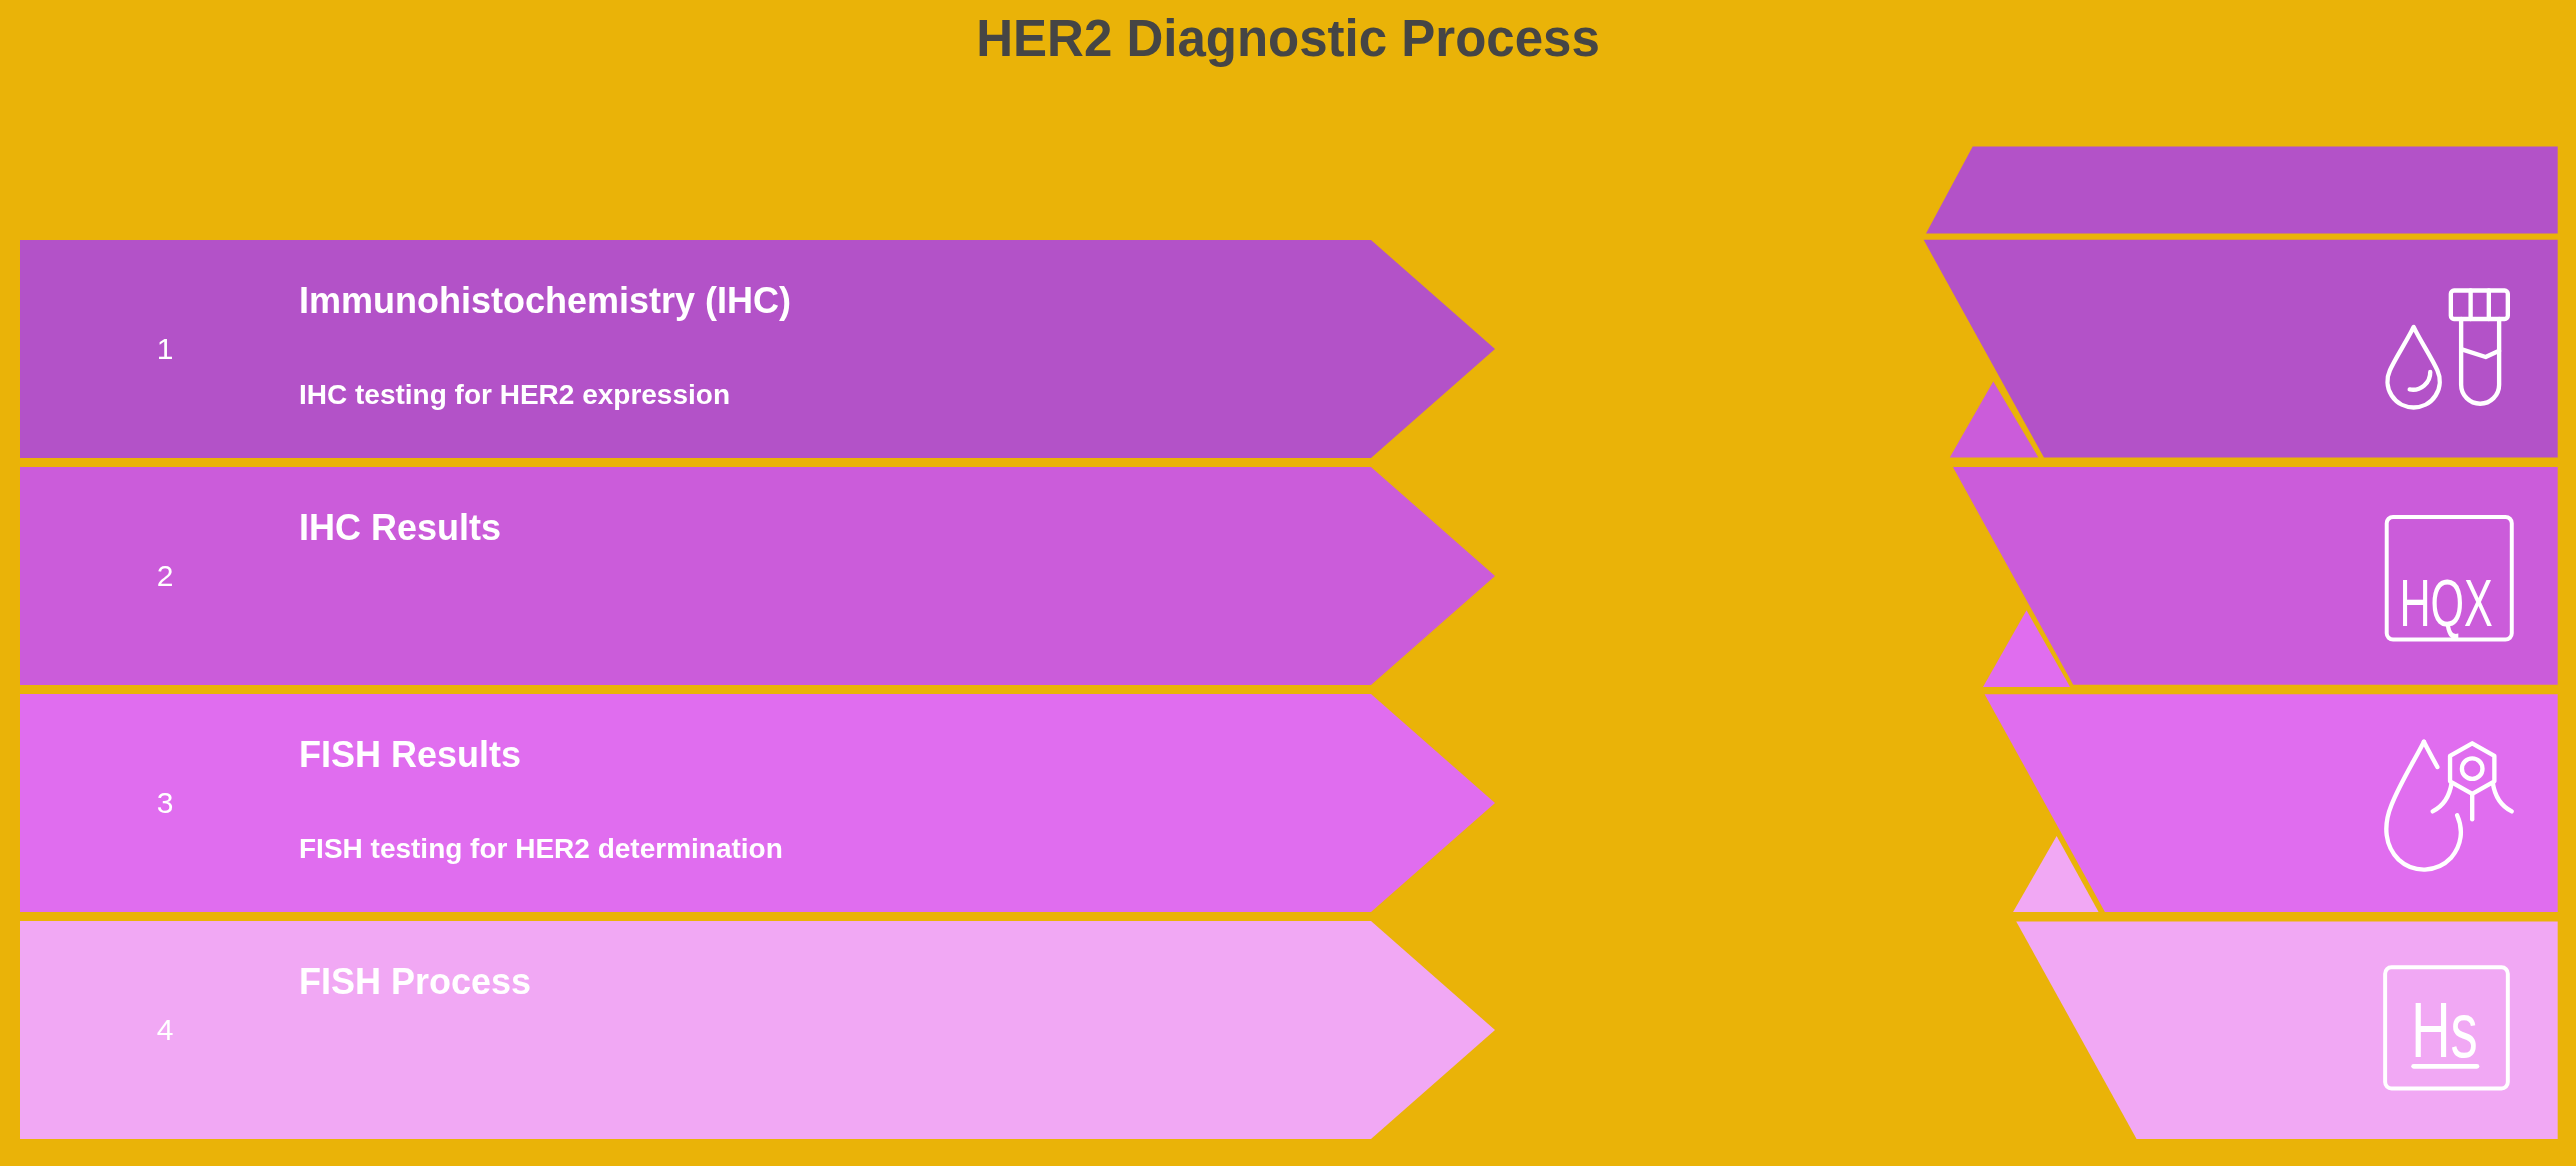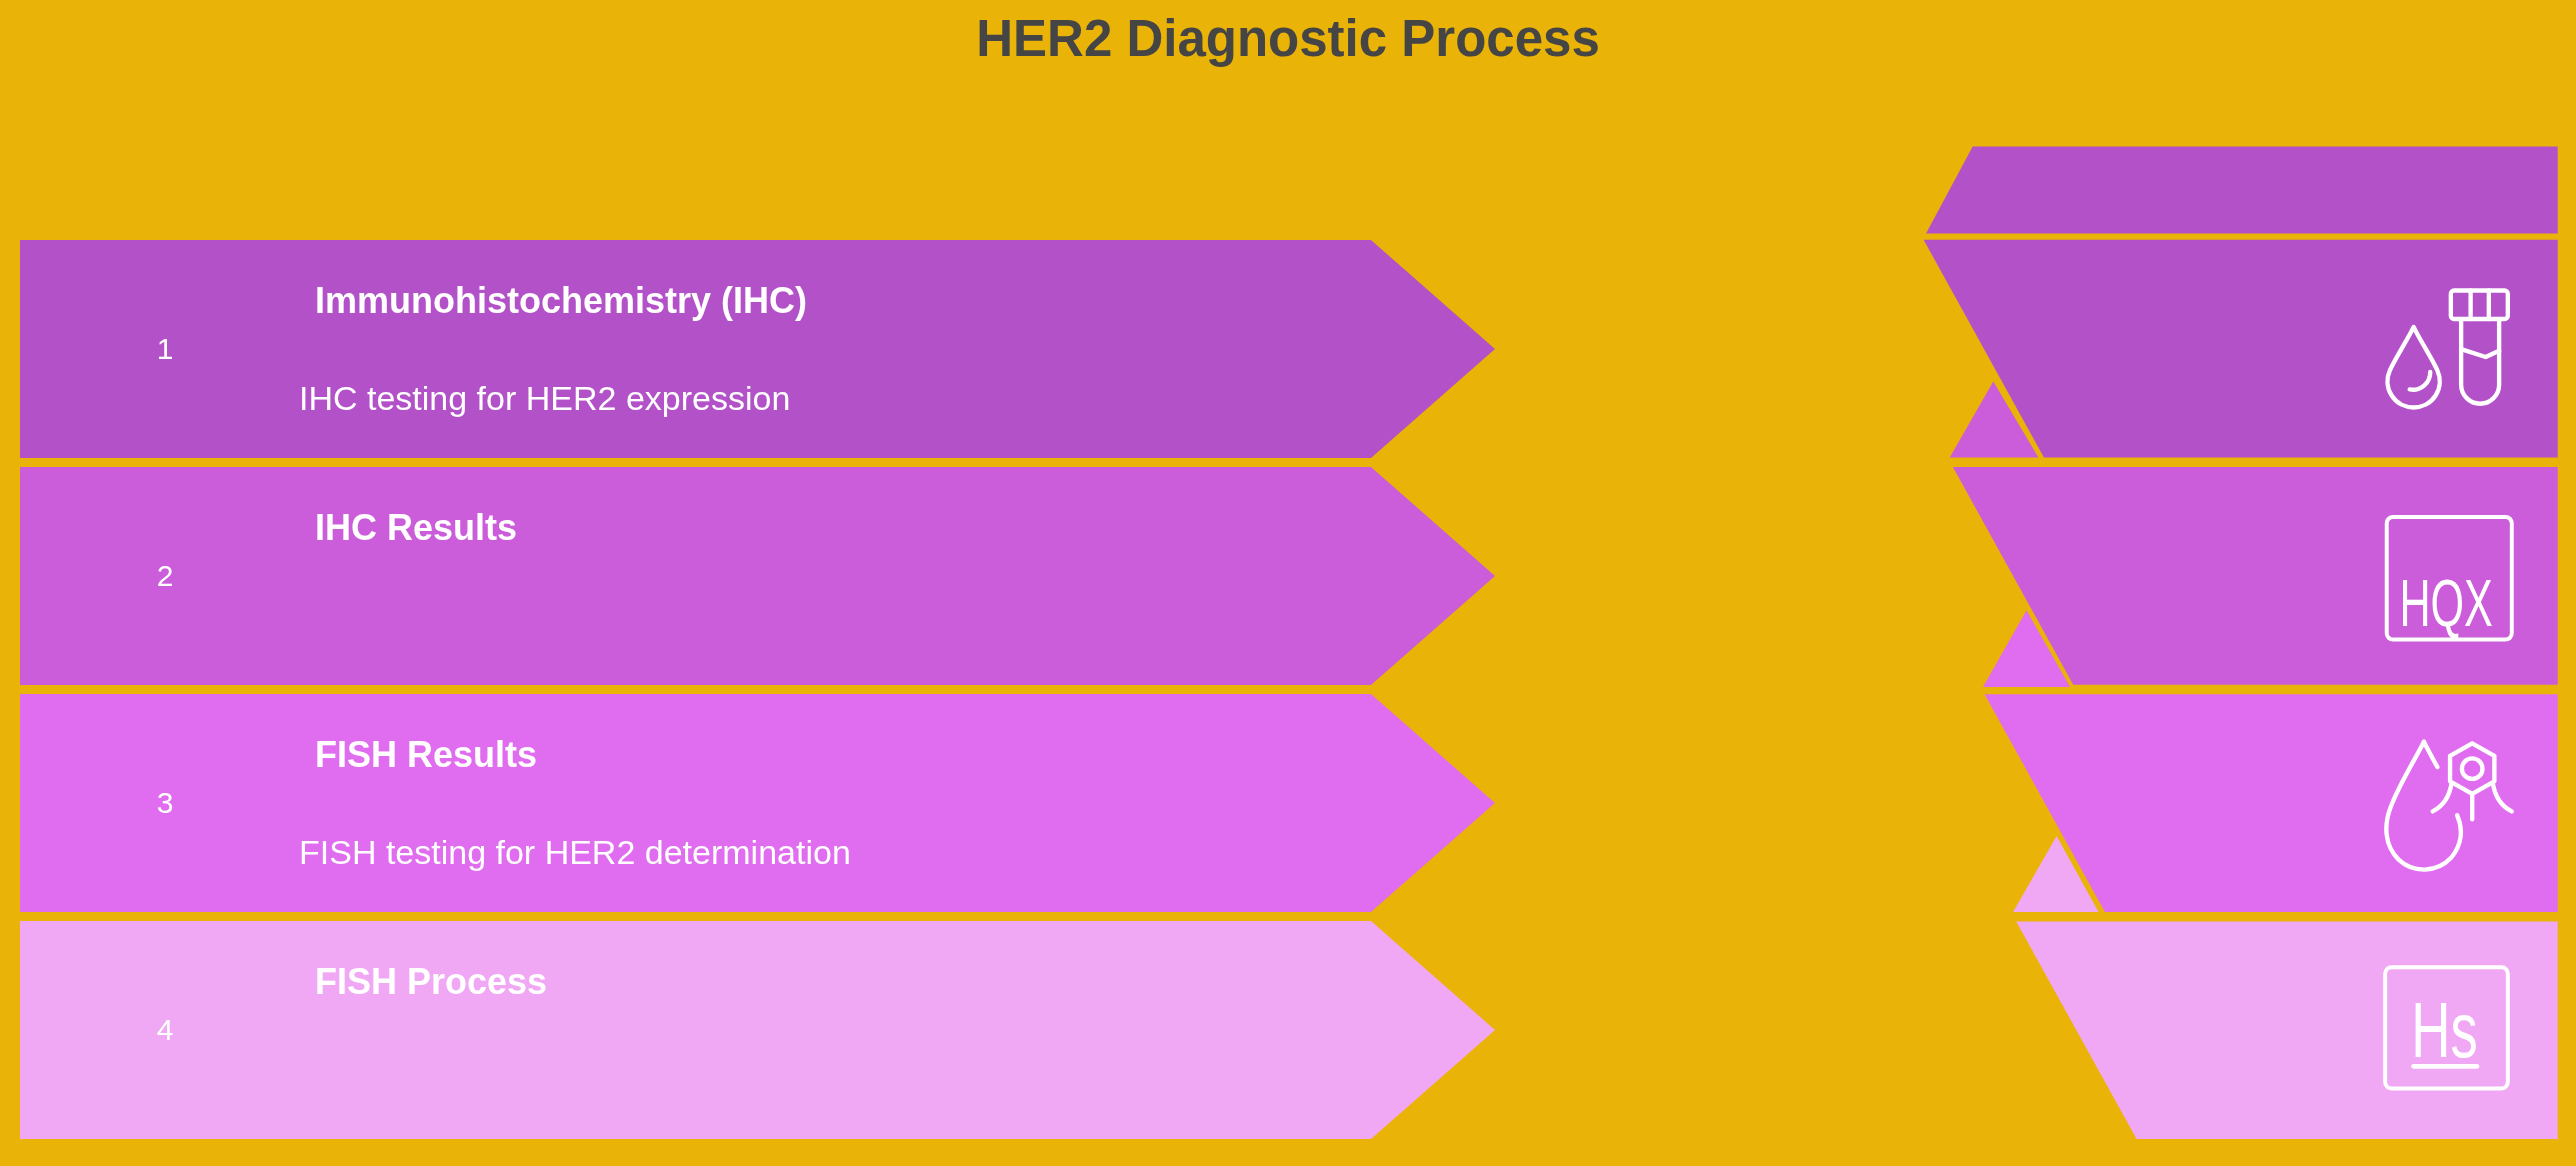--- a/index.html
+++ b/index.html
@@ -22,26 +22,26 @@
   .band-2{top:467px;}
   .band-3{top:694px;}
   .band-4{top:921px;}
 
   .band .num{
     position:absolute;left:125px;top:0;width:40px;height:100%;
     display:flex;align-items:center;justify-content:center;
     font-size:30px;font-weight:400;
   }
   .band .btitle{
-    position:absolute;left:295px;top:40px;
+    position:absolute;left:279px;top:40px;
     font-size:36px;font-weight:700;white-space:nowrap;
   }
   .band .bsub{
     position:absolute;left:279px;top:139px;
-    font-size:34px;font-weight:400;white-space:nowrap;text-align:right;
+    font-size:28px;font-weight:700;white-space:nowrap;text-align:right;
   }
 
   .ribbon-svg{position:absolute;left:0;top:0;width:2576px;height:1166px;}
   .icon-stroke{fill:none;stroke:#ffffff;stroke-width:5.5;stroke-linecap:round;stroke-linejoin:round;}
   .icon-box{fill:none;stroke:#ffffff;stroke-width:5;}
   .icon-text{fill:#ffffff;font-family:"Liberation Sans","DejaVu Sans",sans-serif;}
 </style>
 </head>
 <body>
 

